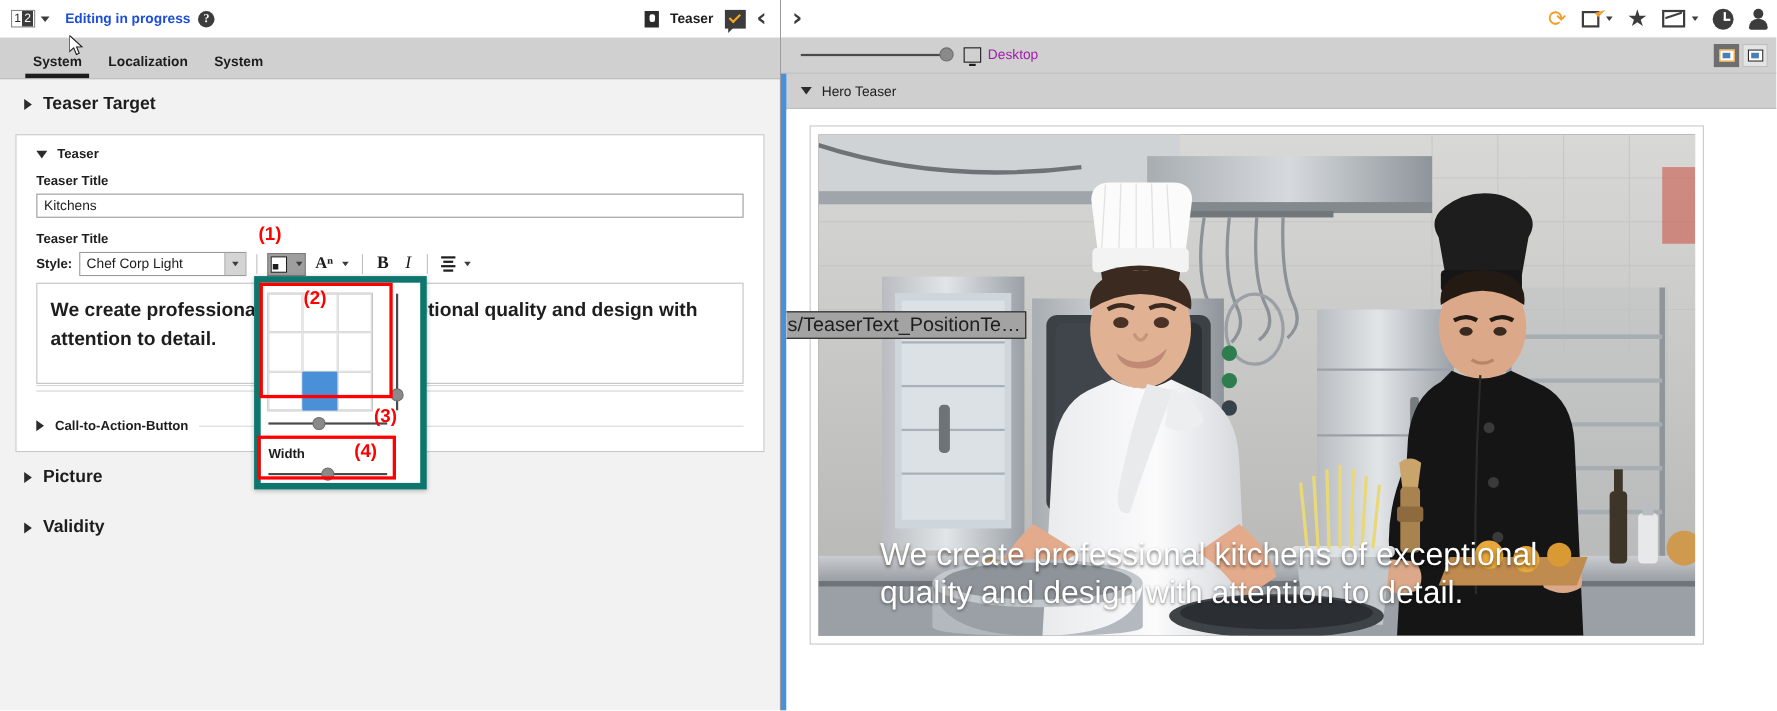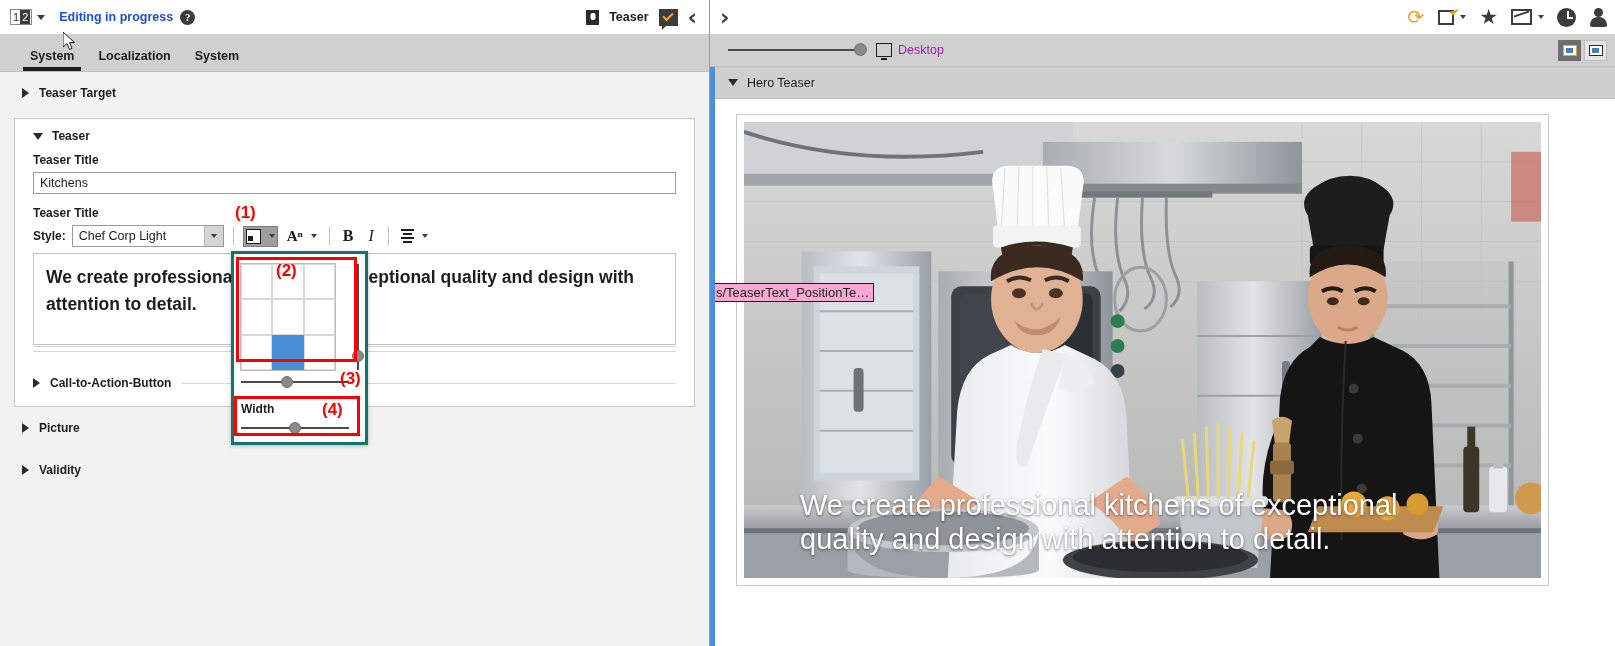--- a/index.html
+++ b/index.html
@@ -103,21 +103,21 @@
     padding: 0 12px 8px 12px; position: relative; cursor: pointer;
   }
   .tab.active::after {
     content: ""; position: absolute; left: 5px; right: 5px; bottom: 0;
     height: 4px; background: #1d1d1d;
   }
 
   
   .sec-row {
     display: flex; align-items: center; gap: 10px;
-    padding: 14px 0 14px 22px; font-size: 12px; font-weight: bold;
+    padding: 14px 0 14px 22px; font-size: 16px; font-weight: bold;
     color: #1d1d1d; cursor: pointer;
   }
   .tri-r {
     width: 0; height: 0;
     border-top: 5px solid transparent; border-bottom: 5px solid transparent;
     border-left: 7px solid #2b2b2b;
   }
   .tri-d {
     width: 0; height: 0;
     border-left: 5px solid transparent; border-right: 5px solid transparent;
@@ -209,22 +209,22 @@
   }
   .sub-row {
     display: flex; align-items: center; gap: 10px; margin-top: 24px;
     font-size: 12px; font-weight: bold; color: #1d1d1d; cursor: pointer;
   }
   .sub-rule { flex: 1; height: 1px; background: #d9d9d9; }
 
   
   #pos-popup {
     position: absolute; left: 231px; top: 251px;
-    width: 137px; height: 194px;
-    background: #ffffff; border: 3px solid #0f766e;
+    width: 157px; height: 194px;
+    background: #ffffff; border: 6px solid #0f766e;
     box-shadow: 0 1px 4px rgba(0,0,0,.25);
     z-index: 30;
   }
   .pos-grid {
     position: absolute; left: 6px; top: 9px;
     width: 96px; height: 108px;
     border: 1px solid #bfbfbf;
     display: grid;
     grid-template-columns: repeat(3, 1fr);
     grid-template-rows: repeat(3, 1fr);
@@ -390,22 +390,22 @@
     background: #8d8d8d;
   }
   .hero-text {
     position: absolute; left: 56px; bottom: 22px; right: 80px;
     color: #ffffff; font-size: 29px; line-height: 34px;
     font-family: "Liberation Sans", sans-serif;
     text-shadow: 0 1px 3px rgba(0,0,0,.55);
   }
   .tooltip {
     position: absolute; left: -26px; top: 168px;
-    background: #f9a8d4; border: 1px solid #1d1d1d;
-    font-size: 13px; color: #1d1d1d; padding: 1px 4px;
+    background: #a3a3a3; border: 1px solid #1d1d1d;
+    font-size: 18px; color: #1d1d1d; padding: 1px 4px;
     white-space: nowrap; z-index: 20;
   }
 </style>
 </head>
 <body>
 
 <div id="app">
 
   <div id="left-pane">
 

